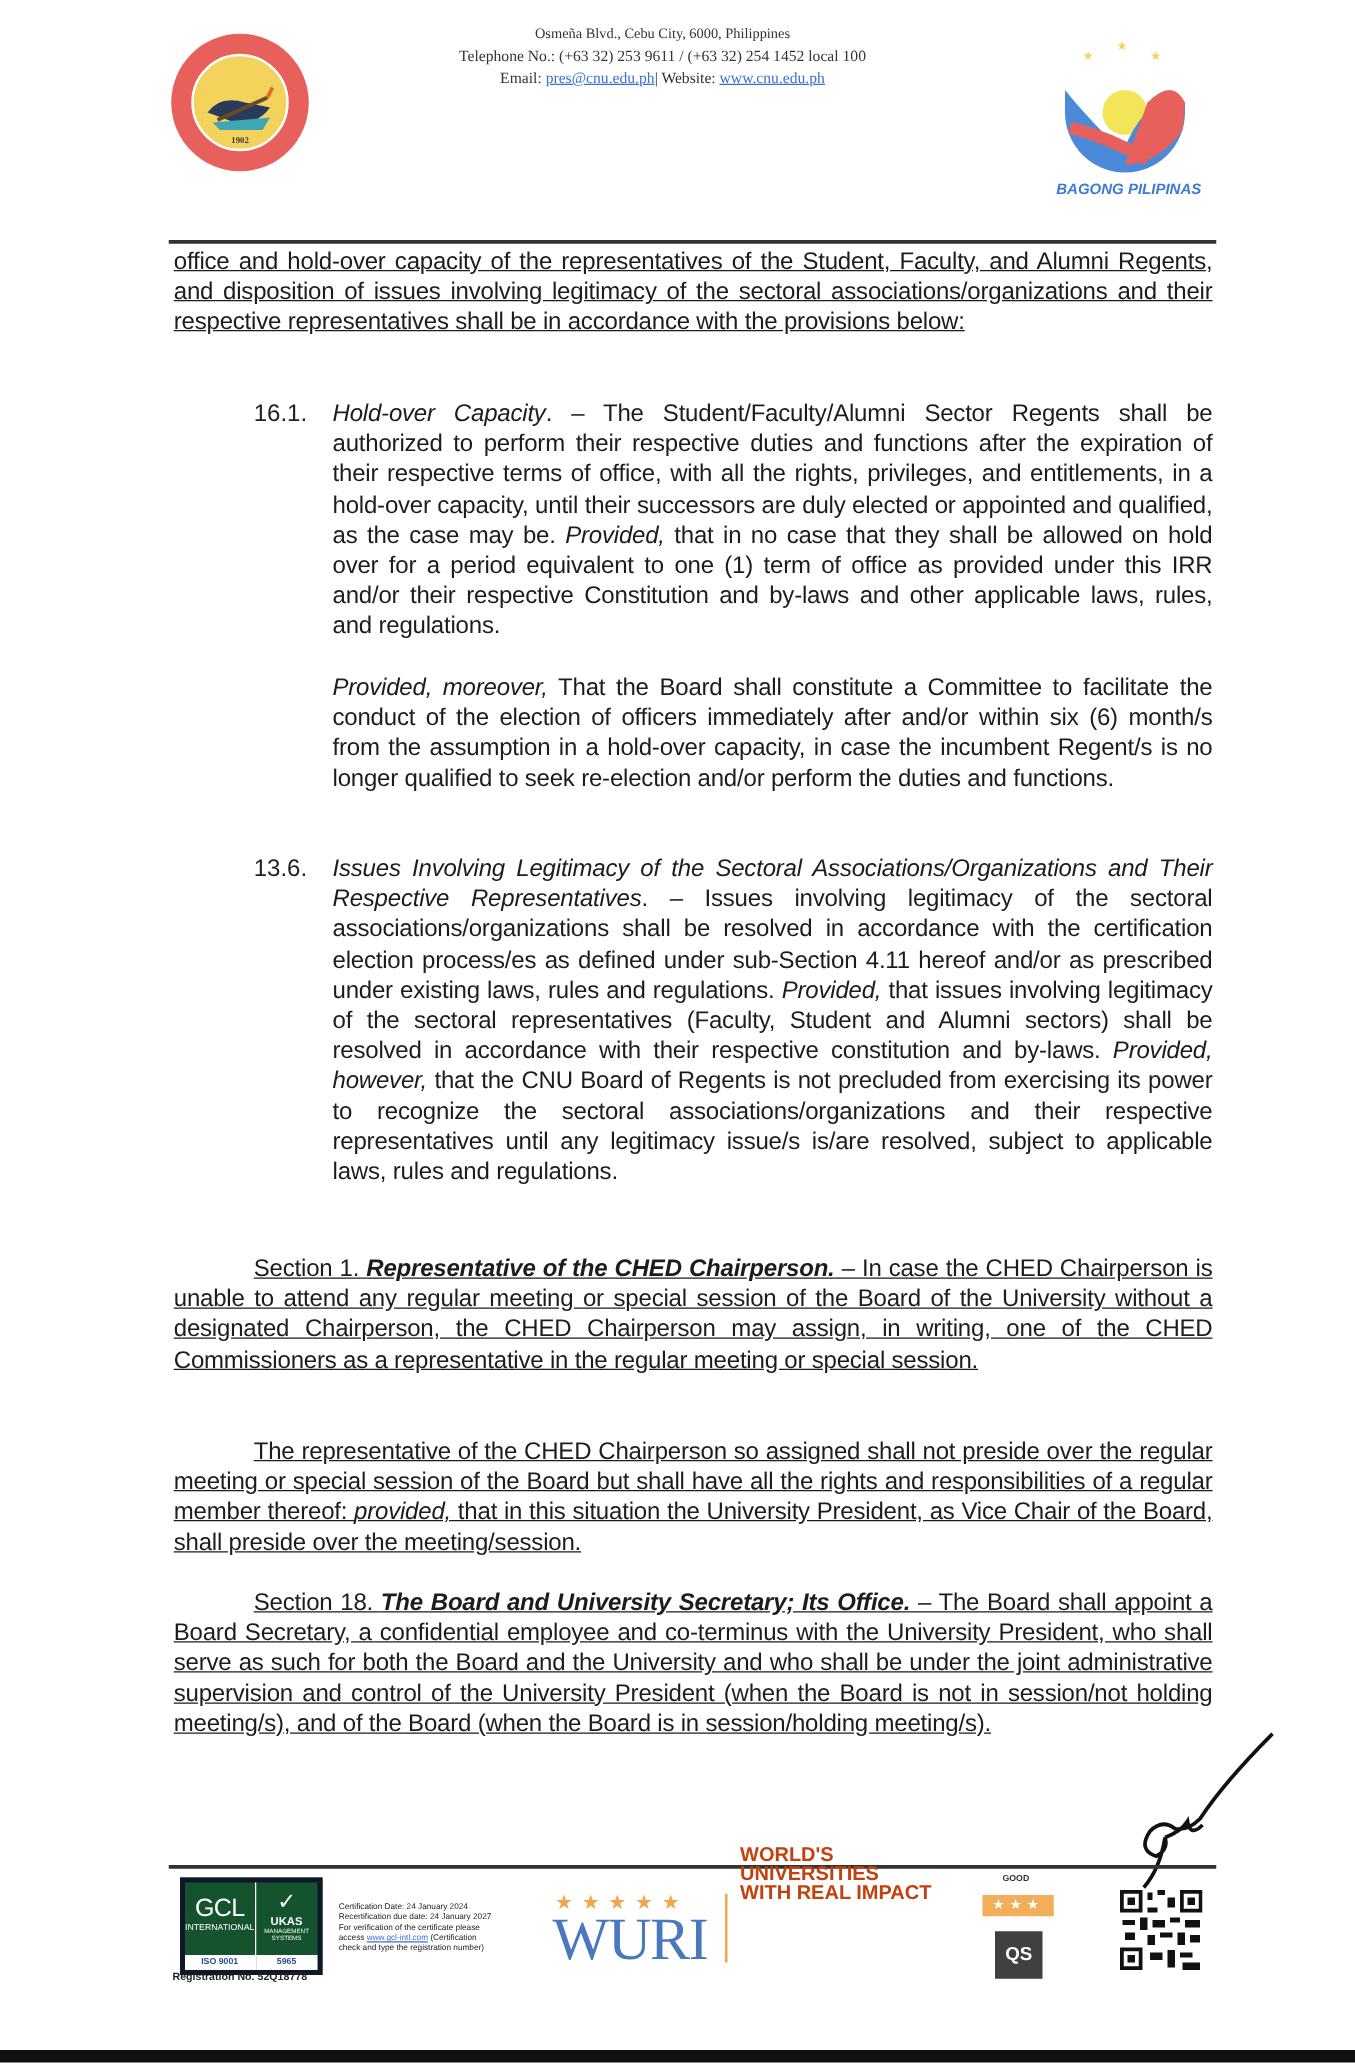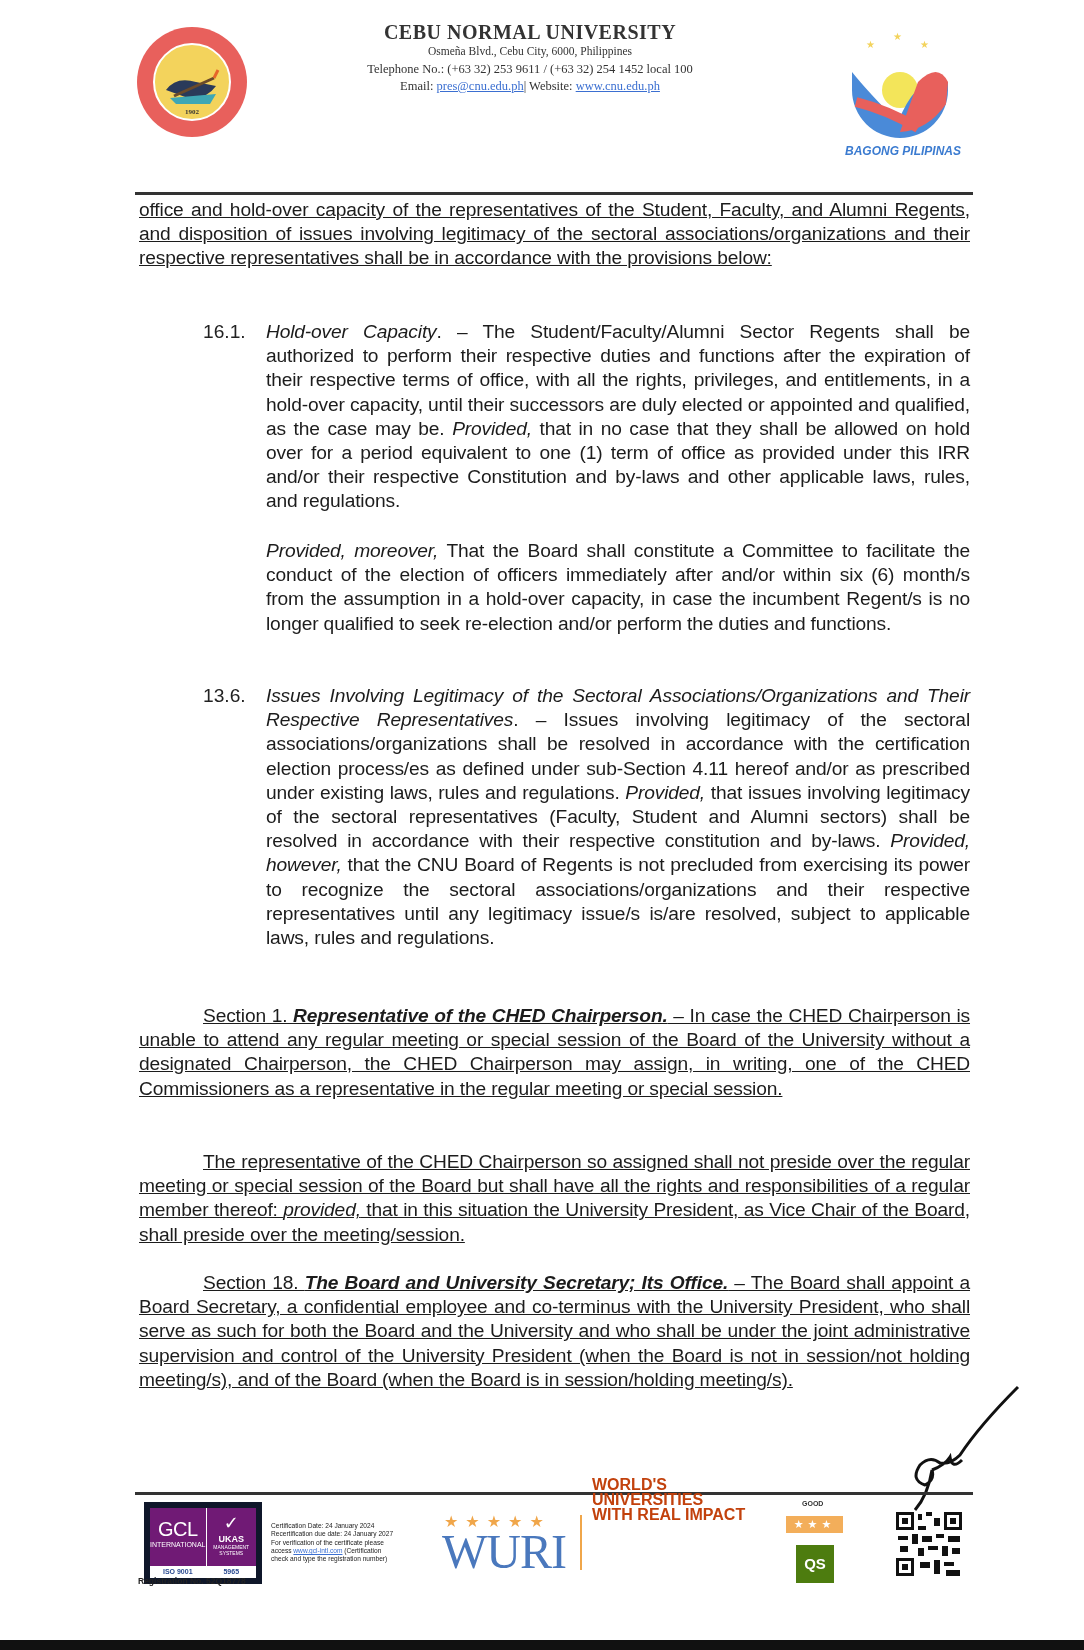--- a/index.html
+++ b/index.html
@@ -18,55 +18,54 @@
   .rule-bot { position:absolute; left:135px; top:1492px; width:838px; height:3px; background:#333; }
   
   .txt { position:absolute; font-size:19.2px; line-height:24.2px; text-align:justify; color:#1c1c1c; letter-spacing:-0.15px; }
   .p-full { left:139px; width:831px;text-decoration:underline; }
   .p-indent { left:266px; width:704px; }
   .num { position:absolute; left:203px; font-size:19.2px; line-height:24.2px; }
   .ind { text-indent:64px; }
   em { font-style:italic; }
   .bi { font-weight:bold; font-style:italic; }
   
-  .gcl { position:absolute; left:144px; top:1502px; width:106px; height:70px; border:6px solid #0f172a; background:#701a75; display:flex; }
+  .gcl { position:absolute; left:144px; top:1502px; width:106px; height:70px; border:4px solid #0f172a; background:#14532d; display:flex; }
   .gcl .l, .gcl .r { flex:1; color:#fff; text-align:center; font-size:7px; position:relative; }
   .gcl .l { border-right:1px solid #fff; }
   .gcl .big { font-size:20px; margin-top:10px; letter-spacing:-0.5px; }
   .gcl .strip { position:absolute; bottom:0; left:0; right:0; height:12px; background:#fff; color:#2a4a90; font-size:7px; font-weight:bold; line-height:12px; }
   .reg { position:absolute; left:138px; top:1576px; font-size:8.5px; font-weight:bold; color:#222; }
   .cert { position:absolute; left:271px; top:1522px; width:170px; font-size:6.6px; line-height:8.3px; color:#222; }
   .cert a { color:#3b6fd1; text-decoration:underline; }
   .wuri-stars { position:absolute; left:444px; top:1512px; color:#f0a64a; font-size:16px; letter-spacing:7px; }
   .wuri { position:absolute; left:442px; top:1524px; font-family:"Liberation Serif", serif; font-size:48px; color:#4a78bd; letter-spacing:-1px; }
   .wuri-bar { position:absolute; left:580px; top:1515px; width:2px; height:55px; background:#f0a64a; }
   .wuri-txt { position:absolute; left:592px; top:1477px; font-size:16px; line-height:15px; font-weight:bold; color:#c2410c; }
   .qs-good { position:absolute; left:802px; top:1500px; font-size:7px; font-weight:bold; color:#333; }
   .qs-stars { position:absolute; left:786px; top:1516px; width:57px; height:17px; background:#f3ae5a; color:#fff; font-size:11px; text-align:center; line-height:17px; letter-spacing:4px; }
-  .qs { position:absolute; left:796px; top:1545px; width:38px; height:38px; background:#4d7c0f; color:#fff; font-weight:bold; font-size:15px; text-align:center; line-height:38px; }
+  .qs { position:absolute; left:796px; top:1545px; width:38px; height:38px; background:#404040; color:#fff; font-weight:bold; font-size:15px; text-align:center; line-height:38px; }
   .qr { position:absolute; left:896px; top:1512px; width:66px; height:64px; }
   .bottom-bar { position:absolute; left:0; top:1640px; width:1084px; height:10px; background:#111; }
 </style>
 </head>
 <body>
 
 <div class="abs" style="left:136px;top:26px;width:112px;height:112px;">
   <svg width="112" height="112" viewBox="0 0 112 112">
     <circle cx="56" cy="56" r="55" fill="#e8605c"></circle>
     <circle cx="56" cy="56" r="38" fill="#f3d35c" stroke="#fff" stroke-width="2"></circle>
     <path d="M30 64 Q40 50 60 56 L80 60 Q70 74 52 72 Z" fill="#2a3a5a"></path>
     <path d="M38 70 L78 52" stroke="#6a4a2a" stroke-width="3"></path>
     <path d="M78 52 L82 44" stroke="#e6652a" stroke-width="3"></path>
     <path d="M34 72 L80 68 L74 78 L40 78 Z" fill="#3ea7b5"></path>
     <text x="56" y="88" font-family="Liberation Serif, serif" font-size="7" font-weight="bold" text-anchor="middle" fill="#333">1902</text>
   </svg>
 </div>
 
 <div class="hdr-center">
-  <div class="uni">CEBU NORMAL UNIVERSITY</div>
   <div class="addr">Osmeña Blvd., Cebu City, 6000, Philippines</div>
   <div class="tel">Telephone No.: (+63 32) 253 9611 / (+63 32) 254 1452 local 100</div>
   <div class="mail">
     <span>Email: </span><a>pres@cnu.edu.ph</a><span>| Website: </span><a>www.cnu.edu.ph</a>
   </div>
 </div>
 
 <div class="abs" style="left:848px;top:32px;width:130px;height:130px;">
   <svg width="130" height="110" viewBox="0 0 130 110">
     <text x="18" y="16" font-size="10" fill="#f3d35c">★</text>

